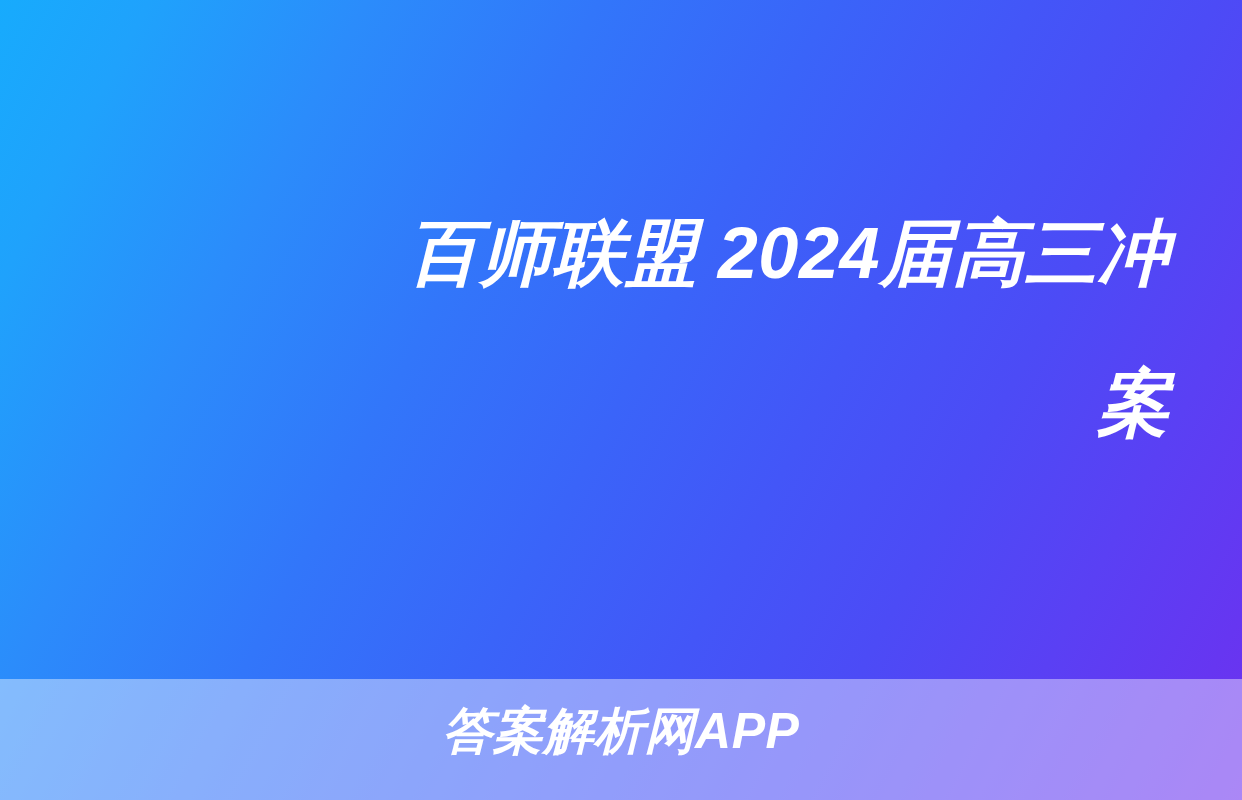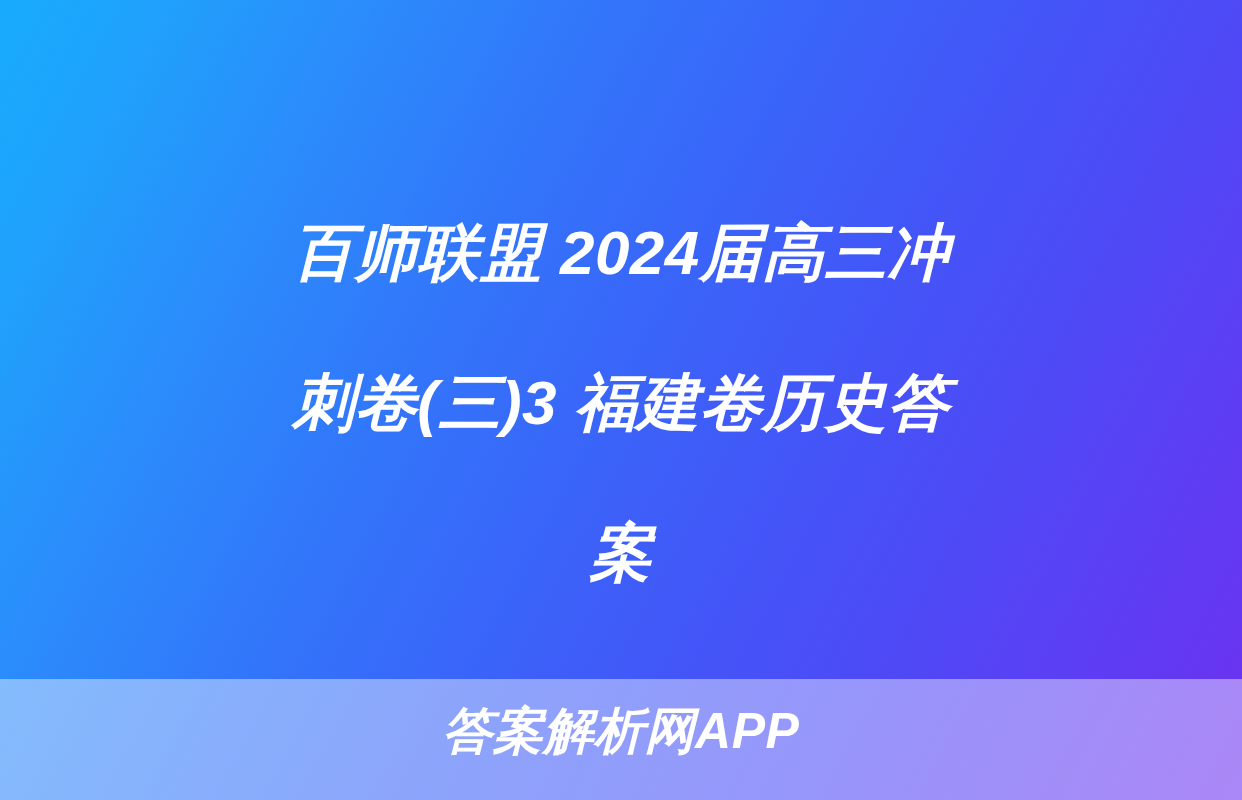--- a/index.html
+++ b/index.html
@@ -31,23 +31,23 @@
         #6e31ef 100%
       );
   }
 
   
   #title-block {
     position: absolute;
     left: 72px;
     right: 72px;
     top: 178px;
-    text-align: center;
+    text-align: right;
     color: #ffffff;
-    font-size: 62px;
+    font-size: 72px;
     line-height: 150px;
     font-weight: 700;
     font-style: italic;
     letter-spacing: 0.5px;
     white-space: nowrap;
     -webkit-font-smoothing: antialiased;
   }
   #title-block .tline {
     display: block;
     white-space: nowrap;
@@ -81,21 +81,20 @@
 </style>
 </head>
 <body>
 
 <div id="card">
 
   <div id="bottom-band"></div>
 
   <div id="title-block">
     <span class="tline">百师联盟 2024届高三冲</span>
-    <span class="tline">刺卷(三)3 福建卷历史答</span>
     <span class="tline">案</span>
   </div>
 
   <div id="watermark">
     <span>答案解析网APP</span>
   </div>
 
 </div>
 
 </body></html>

